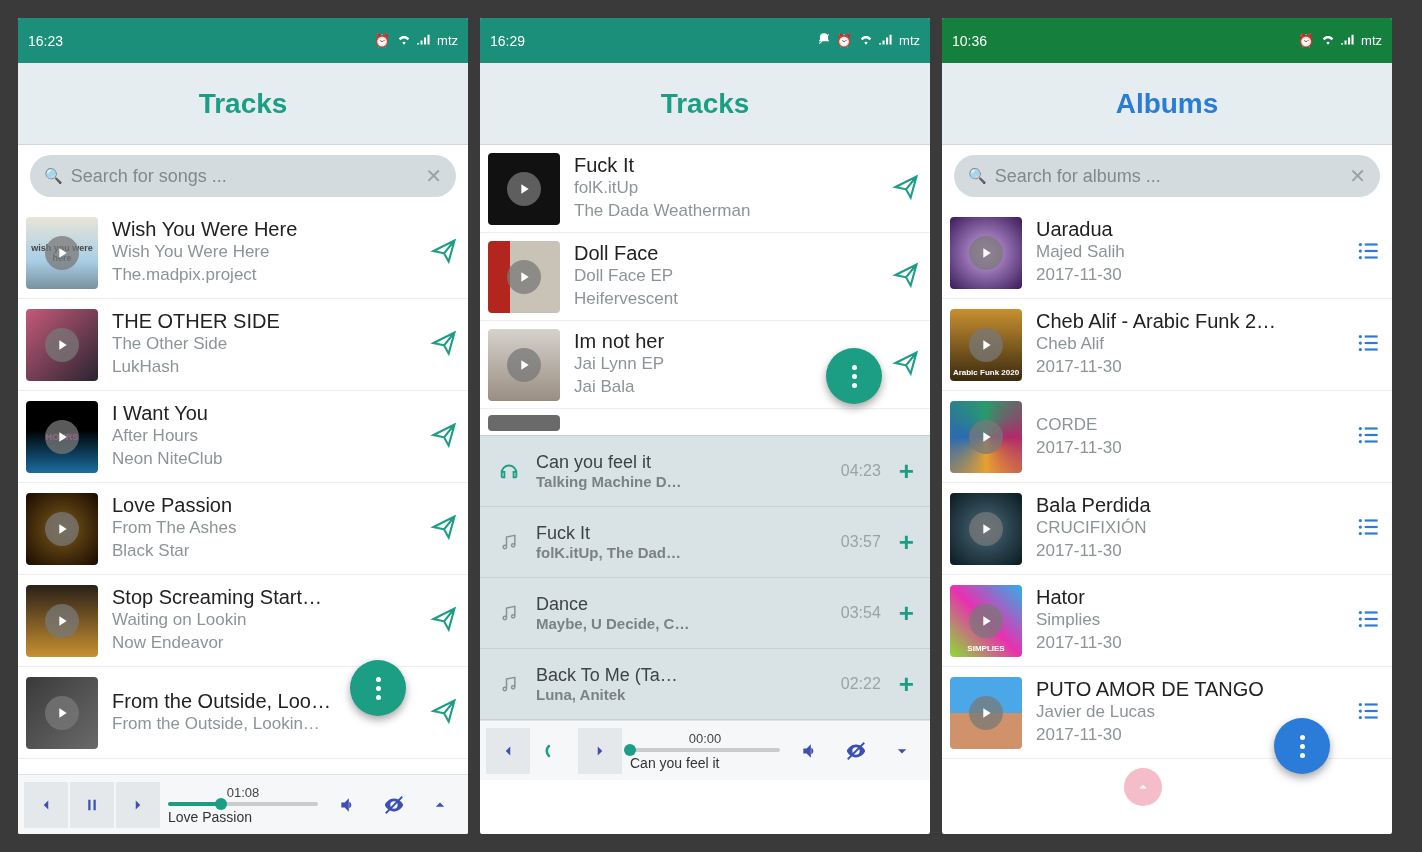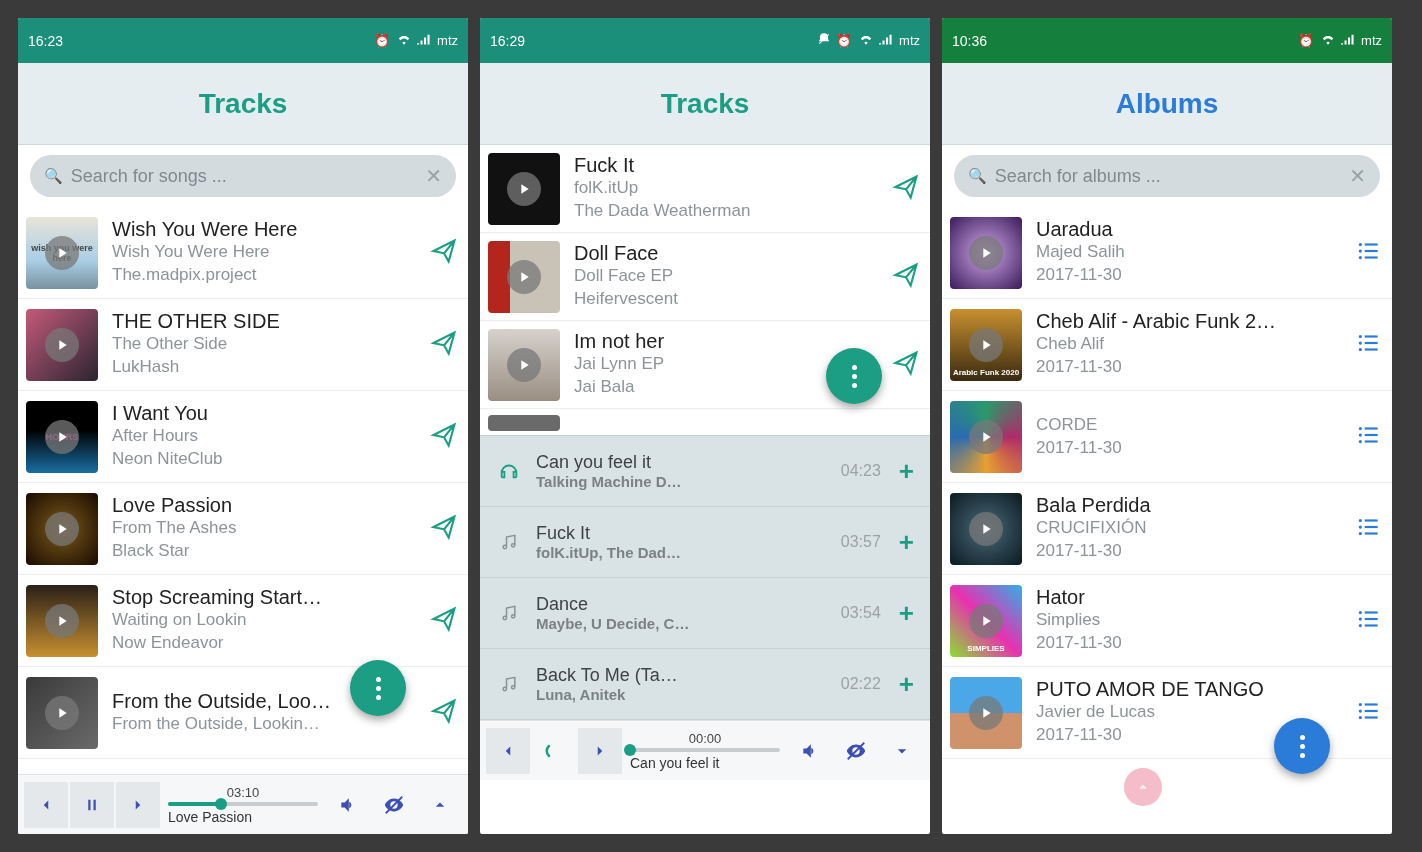--- a/index.html
+++ b/index.html
@@ -297,21 +297,21 @@
         <svg width="18" height="18" viewBox="0 0 24 24">
           <path d="M7 5h3v14H7zm7 0h3v14h-3z"></path>
         </svg>
       </div>
     <div class="pbtn box">
         <svg width="18" height="18" viewBox="0 0 24 24">
           <path d="M9 6l6 6-6 6z"></path>
         </svg>
       </div>
     <div class="ptrack">
-      <div class="ptime">03:10</div>
+      <div class="ptime">01:08</div>
       <div class="pbar">
           <div class="fill" style="width:35%"></div>
           <div class="dot" style="left:35%"></div>
         </div>
       <div class="pname">Love Passion</div>
     </div>
     <div class="pbtn">
         <svg width="20" height="20" viewBox="0 0 24 24">
           <path fill="#3c4fb5" d="M4 9v6h4l5 5V4L8 9H4zm12 3c0-1.8-1-3.3-2.5-4v8c1.5-.7 2.5-2.2 2.5-4z"></path>
         </svg>

